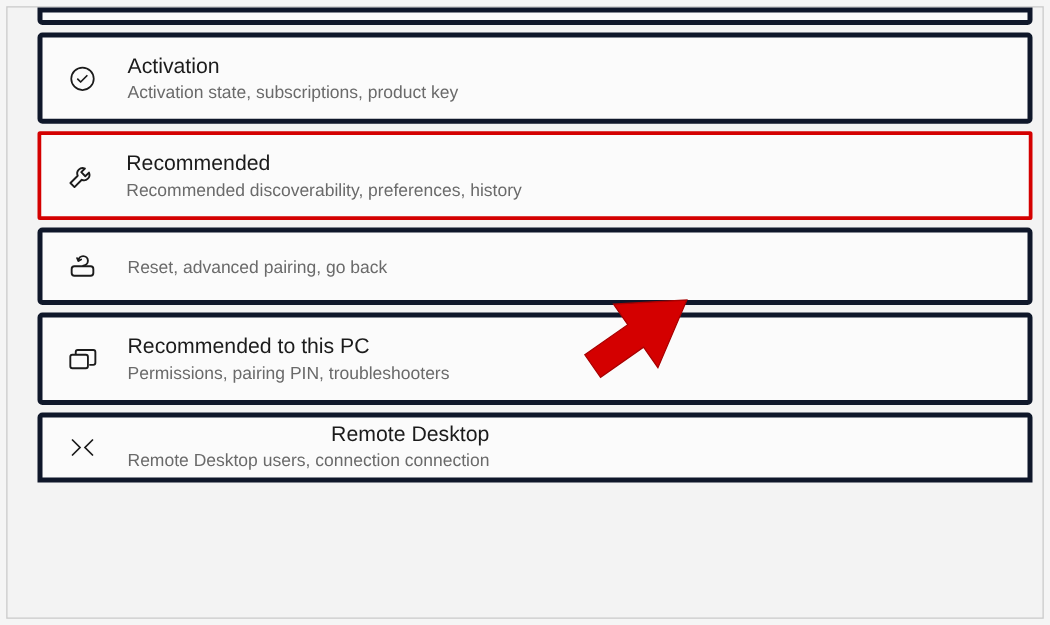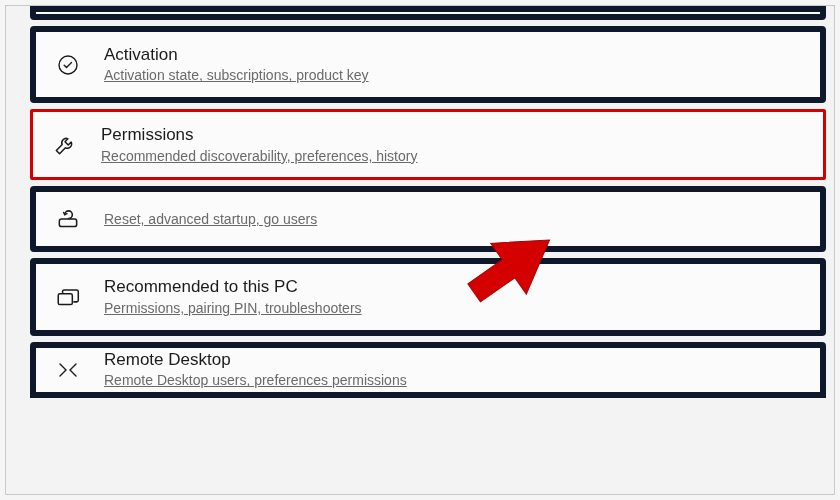--- a/index.html
+++ b/index.html
@@ -17,21 +17,21 @@
     border: 1px solid #c9c9c9;
     position: relative;
     padding-top: 0;
   }
   .list {
     position: relative;
     padding: 0 8px 0 24px;
   }
   .row {
     background: #fbfbfb;
-    border: 6px solid #0f172a;
+    border: 4px solid #0f172a;
     border-radius: 4px;
     margin-top: 6px;
     padding: 13px 20px 13px 18px;
     display: flex;
     align-items: center;
     gap: 22px;
     position: relative;
   }
   .row.cutoff-top {
     border-top-left-radius: 0;
@@ -40,20 +40,21 @@
     padding-bottom: 2px;
     height: 14px;
     margin-top: 0;
     overflow: hidden;
   }
   .row.cutoff-bottom {
     border-bottom-left-radius: 0;
     border-bottom-right-radius: 0;
     height: 56px;
     overflow: hidden;
+    text-align: right;
   }
   .icon-slot {
     width: 28px;
     height: 28px;
     display: flex;
     align-items: center;
     justify-content: center;
     color: #1b1b1b;
     flex-shrink: 0;
   }
@@ -64,21 +65,20 @@
     color: #1b1b1b;
     font-weight: 400;
     line-height: 1.2;
     margin-bottom: 2px;
   }
   .subtitle {
     font-size: 14px;
     color: #6a6a6a;
     font-weight: 400;
     line-height: 1.2;
-    text-decoration: underline;
   }
   .highlight {
     border: 3.5px solid #d40000;
     border-radius: 2px;
   }
   .arrow-overlay {
     position: absolute;
     top: 206px;
     left: 440px;
     width: 130px;
@@ -107,35 +107,35 @@
       </div>
     </div>
 
     <div class="row highlight">
       <span class="icon-slot">
         <svg width="26" height="26" viewBox="0 0 24 24" fill="none" stroke="currentColor" stroke-width="1.4" stroke-linecap="round" stroke-linejoin="round">
           <path d="M14.7 6.3a4 4 0 0 0-5.3 5.3L4 17l3 3 5.4-5.4a4 4 0 0 0 5.3-5.3L15 12l-3-3 2.7-2.7z"></path>
         </svg>
       </span>
       <div class="text-col">
-        <div class="title">Permissions</div>
+        <div class="title">Recommended</div>
         <div class="subtitle">Recommended discoverability, preferences, history</div>
       </div>
     </div>
 
     <div class="row">
       <span class="icon-slot">
         <svg width="26" height="26" viewBox="0 0 24 24" fill="none" stroke="currentColor" stroke-width="1.4" stroke-linecap="round" stroke-linejoin="round">
           <rect x="4" y="12" width="16" height="7" rx="2"></rect>
           <path d="M9 8a3.5 3.5 0 1 1 3.5 3.5"></path>
           <path d="M8 6l1 2 2-1"></path>
         </svg>
       </span>
       <div class="text-col">
-        <div class="subtitle">Reset, advanced startup, go users</div>
+        <div class="subtitle">Reset, advanced pairing, go back</div>
       </div>
     </div>
 
     <div class="row">
       <span class="icon-slot">
         <svg width="26" height="26" viewBox="0 0 24 24" fill="none" stroke="currentColor" stroke-width="1.4" stroke-linejoin="round">
           <rect x="3" y="9" width="13" height="10" rx="1.5"></rect>
           <path d="M7 9V7a1.5 1.5 0 0 1 1.5-1.5H20A1.5 1.5 0 0 1 21.5 7v8a1.5 1.5 0 0 1-1.5 1.5h-3"></path>
         </svg>
       </span>
@@ -147,21 +147,21 @@
 
     <div class="row cutoff-bottom">
       <span class="icon-slot">
         <svg width="24" height="24" viewBox="0 0 24 24" fill="none" stroke="currentColor" stroke-width="1.4" stroke-linecap="round">
           <path d="M4 6l6 6-6 6"></path>
           <path d="M20 6l-6 6 6 6"></path>
         </svg>
       </span>
       <div class="text-col">
         <div class="title">Remote Desktop</div>
-        <div class="subtitle">Remote Desktop users, preferences permissions</div>
+        <div class="subtitle">Remote Desktop users, connection connection</div>
       </div>
     </div>
 
   </div>
 
   <svg class="arrow-overlay" viewBox="0 0 130 110">
     <g transform="rotate(-35 65 55)">
       <polygon points="20,44 62,44 62,24 112,55 62,86 62,66 20,66" fill="#d40000" stroke="#a80000" stroke-width="1"></polygon>
     </g>
   </svg>

